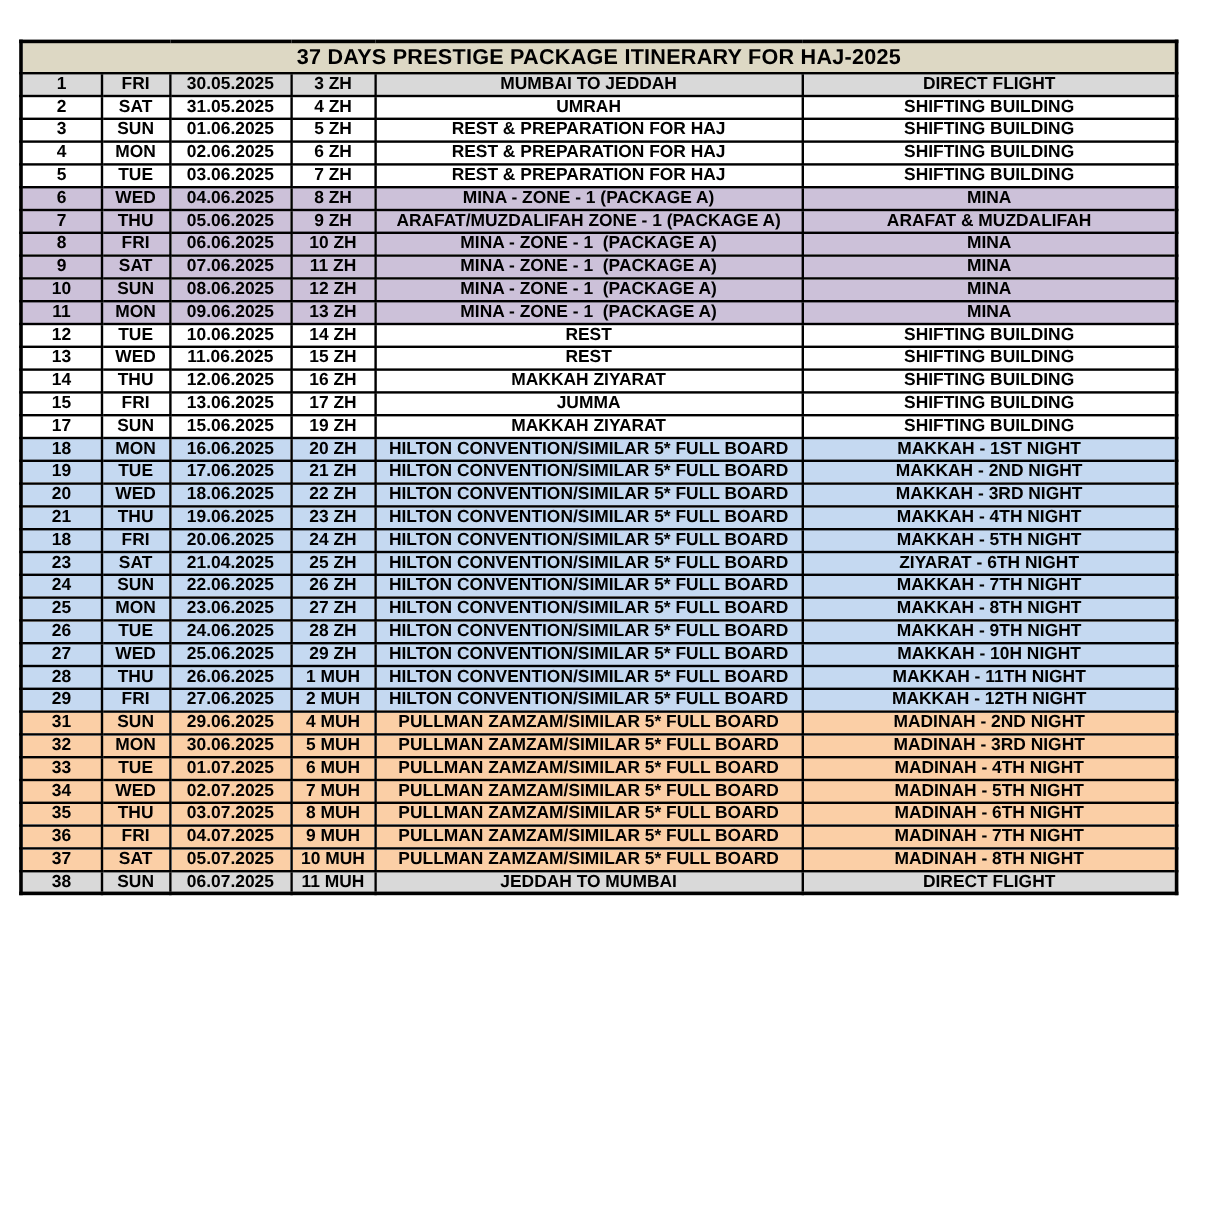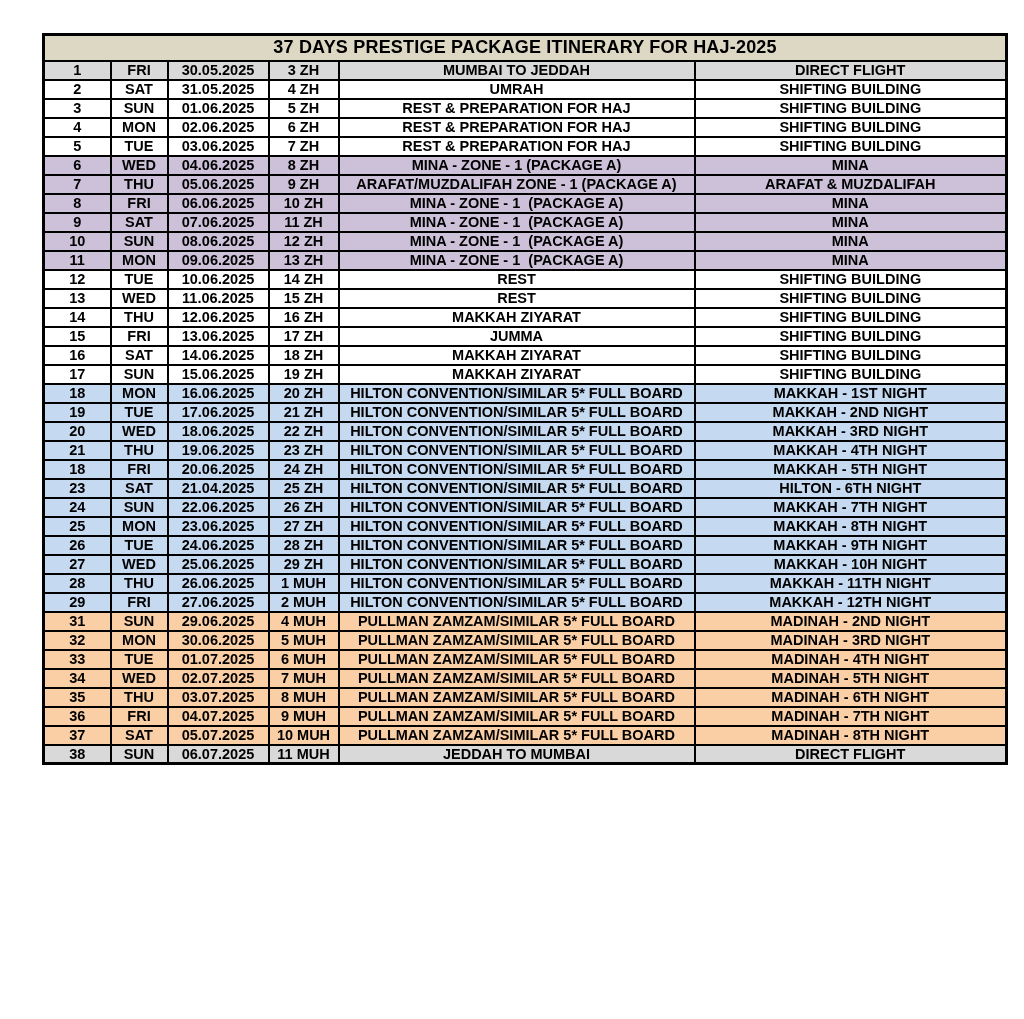--- a/index.html
+++ b/index.html
@@ -6,21 +6,21 @@
     margin: 0;
     padding: 0;
     background: #ffffff;
     font-family: "Liberation Sans", sans-serif;
   }
   .page {
     width: 1024px;
     height: 1019px;
     background: #ffffff;
     box-sizing: border-box;
-    padding: 33px 30px 0 42px;
+    padding: 33px 30px 0 16px;
   }
   table.itinerary {
     border-collapse: collapse;
     table-layout: fixed;
     width: 963px;
     border: 3px solid #000000;
     color: #000000;
   }
   table.itinerary th, table.itinerary td {
     border: 2px solid #000000;
@@ -191,28 +191,20 @@
   </tr>
         <tr style="background: rgb(255, 255, 255);">
     <td class="c-no">15</td>
     <td class="c-day">FRI</td>
     <td class="c-eng">13.06.2025</td>
     <td class="c-arb">17 ZH</td>
     <td class="c-mov">JUMMA</td>
     <td class="c-det">SHIFTING BUILDING</td>
   </tr>
         <tr style="background: rgb(255, 255, 255);">
-    <td class="c-no">16</td>
-    <td class="c-day">SAT</td>
-    <td class="c-eng">14.06.2025</td>
-    <td class="c-arb">18 ZH</td>
-    <td class="c-mov">MAKKAH ZIYARAT</td>
-    <td class="c-det">SHIFTING BUILDING</td>
-  </tr>
-        <tr style="background: rgb(255, 255, 255);">
     <td class="c-no">17</td>
     <td class="c-day">SUN</td>
     <td class="c-eng">15.06.2025</td>
     <td class="c-arb">19 ZH</td>
     <td class="c-mov">MAKKAH ZIYARAT</td>
     <td class="c-det">SHIFTING BUILDING</td>
   </tr>
         <tr style="background: rgb(197, 217, 241);">
     <td class="c-no">18</td>
     <td class="c-day">MON</td>
@@ -252,21 +244,21 @@
     <td class="c-arb">24 ZH</td>
     <td class="c-mov">HILTON CONVENTION/SIMILAR 5* FULL BOARD</td>
     <td class="c-det">MAKKAH - 5TH NIGHT</td>
   </tr>
         <tr style="background: rgb(197, 217, 241);">
     <td class="c-no">23</td>
     <td class="c-day">SAT</td>
     <td class="c-eng">21.04.2025</td>
     <td class="c-arb">25 ZH</td>
     <td class="c-mov">HILTON CONVENTION/SIMILAR 5* FULL BOARD</td>
-    <td class="c-det">HILTON - 6TH NIGHT</td>
+    <td class="c-det">ZIYARAT - 6TH NIGHT</td>
   </tr>
         <tr style="background: rgb(197, 217, 241);">
     <td class="c-no">24</td>
     <td class="c-day">SUN</td>
     <td class="c-eng">22.06.2025</td>
     <td class="c-arb">26 ZH</td>
     <td class="c-mov">HILTON CONVENTION/SIMILAR 5* FULL BOARD</td>
     <td class="c-det">MAKKAH - 7TH NIGHT</td>
   </tr>
         <tr style="background: rgb(197, 217, 241);">

